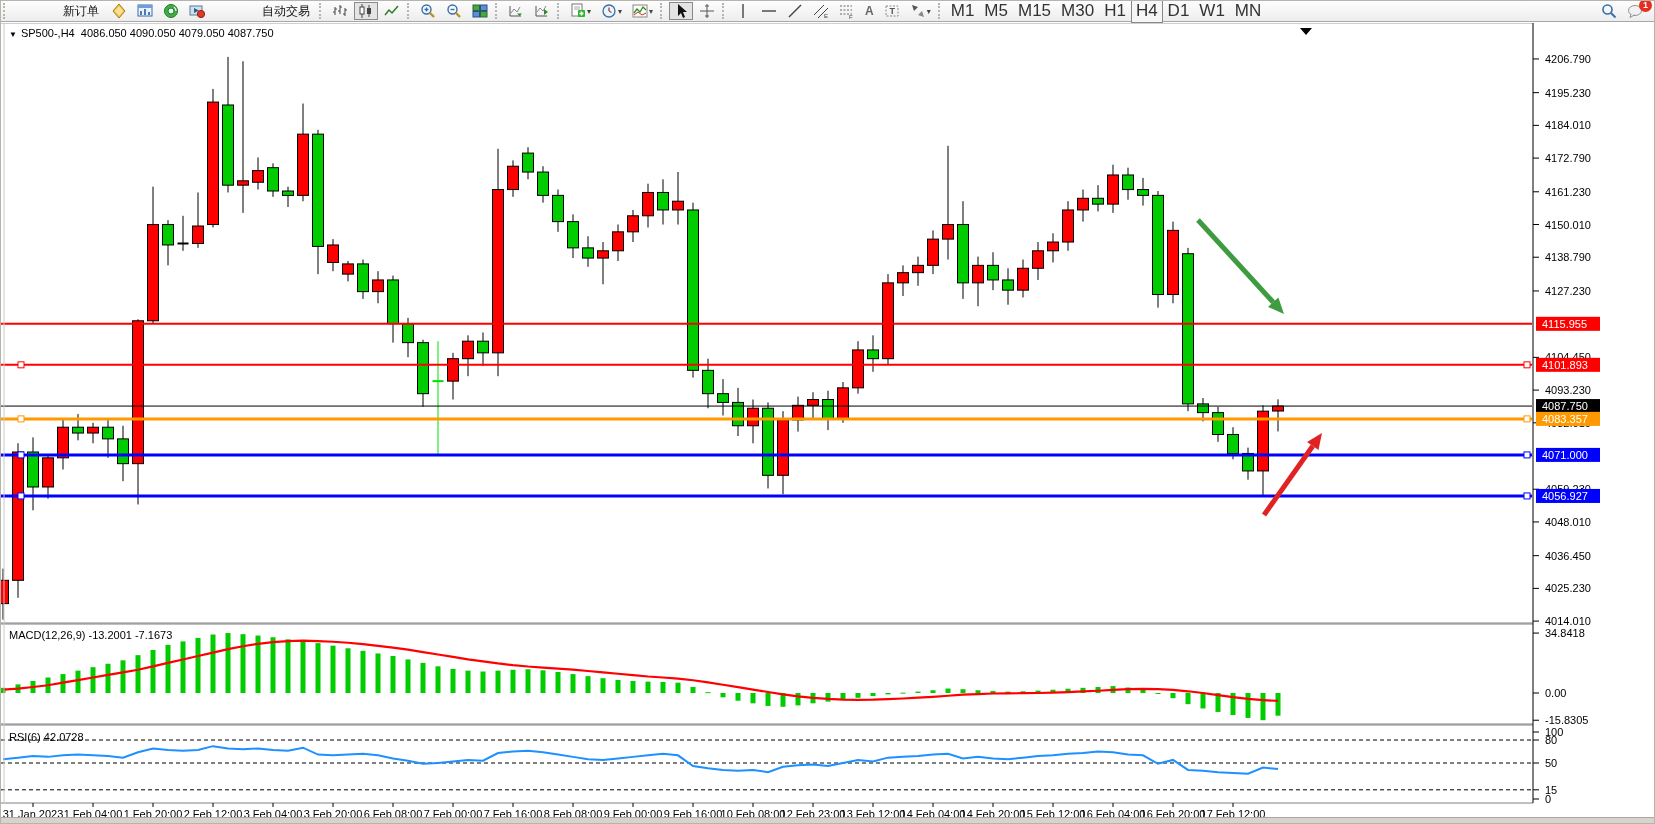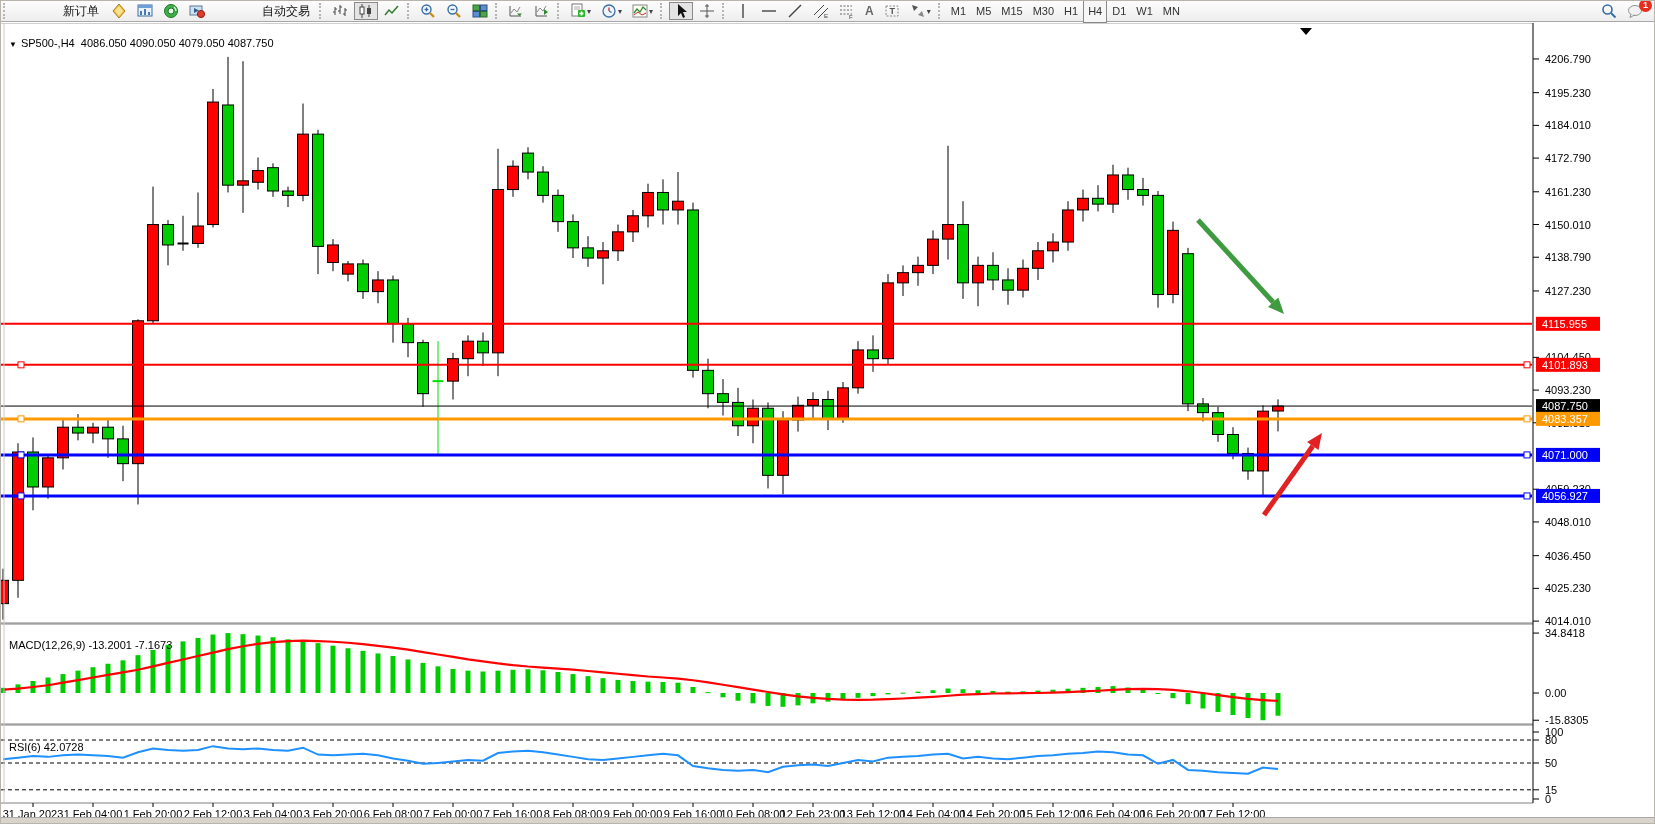--- a/index.html
+++ b/index.html
@@ -10,32 +10,32 @@
   
   #toolbar { position:absolute; top:0; left:0; width:1655px; height:21px;
     background:linear-gradient(#fdfdfd,#ededed); border-bottom:1px solid #a8a8a8;
     display:flex; align-items:center; font-size:12px; color:#111; }
   .tb { display:inline-flex; align-items:center; justify-content:center; height:18px;
     padding:0 3px; margin:0 1px; border:1px solid transparent; cursor:default; }
   .tb.pressed { background:#e4e4e4; border:1px solid #8a8a8a; }
   .tb-text { padding:0 5px; white-space:nowrap;margin-left:46px; }
   .sep { width:6px; height:16px; margin:0 2px; border-left:2px dotted #b5b5b5; }
   .caret { font-size:8px; color:#444; margin-left:1px; }
-  .tf { font-size:11px; color:#333; padding:0 4px; height:23px; display:inline-flex; align-items:center; border:1px solid transparent; }
+  .tf { font-size:17px; color:#333; padding:0 4px; height:23px; display:inline-flex; align-items:center; border:1px solid transparent; }
   .tf.active { background:#f6f6f6; border:1px solid #888; }
   #tb-right { margin-left:auto; display:flex; align-items:center; padding-right:8px; }
   .badge { position:absolute; top:-4px; right:-6px; background:#e82c1e; color:#fff;
     font-size:9px; font-weight:bold; border-radius:7px; min-width:13px; height:13px;
     line-height:13px; text-align:center; padding:0 2px; }
   .icon16 { width:16px; height:16px; display:block; }
 
   
   #chart-wrap { position:absolute; top:22px; left:0; width:1655px; height:800px; background:#fff; }
   #chart-svg { position:absolute; top:0; left:0; }
-  .overlay-label { position:absolute; font-size:11px; color:#000; white-space:pre;margin-top:10px; }
+  .overlay-label { position:absolute; font-size:11px; color:#000; white-space:pre; }
   #symbol-title { top:4px; left:8px; }
   #macd-label { top:606px; left:8px; }
   #rsi-label { top:708px; left:8px; }
   #bottom-strip { position:absolute; left:0; bottom:0; width:1655px; height:6px; background:#d8d4cc; border-top:1px solid #a8a8a8; }
   .tri { display:inline-block; font-size:8px; margin-right:4px; color:#000; }
 </style>
 </head>
 <body>
 
 <div id="app">

